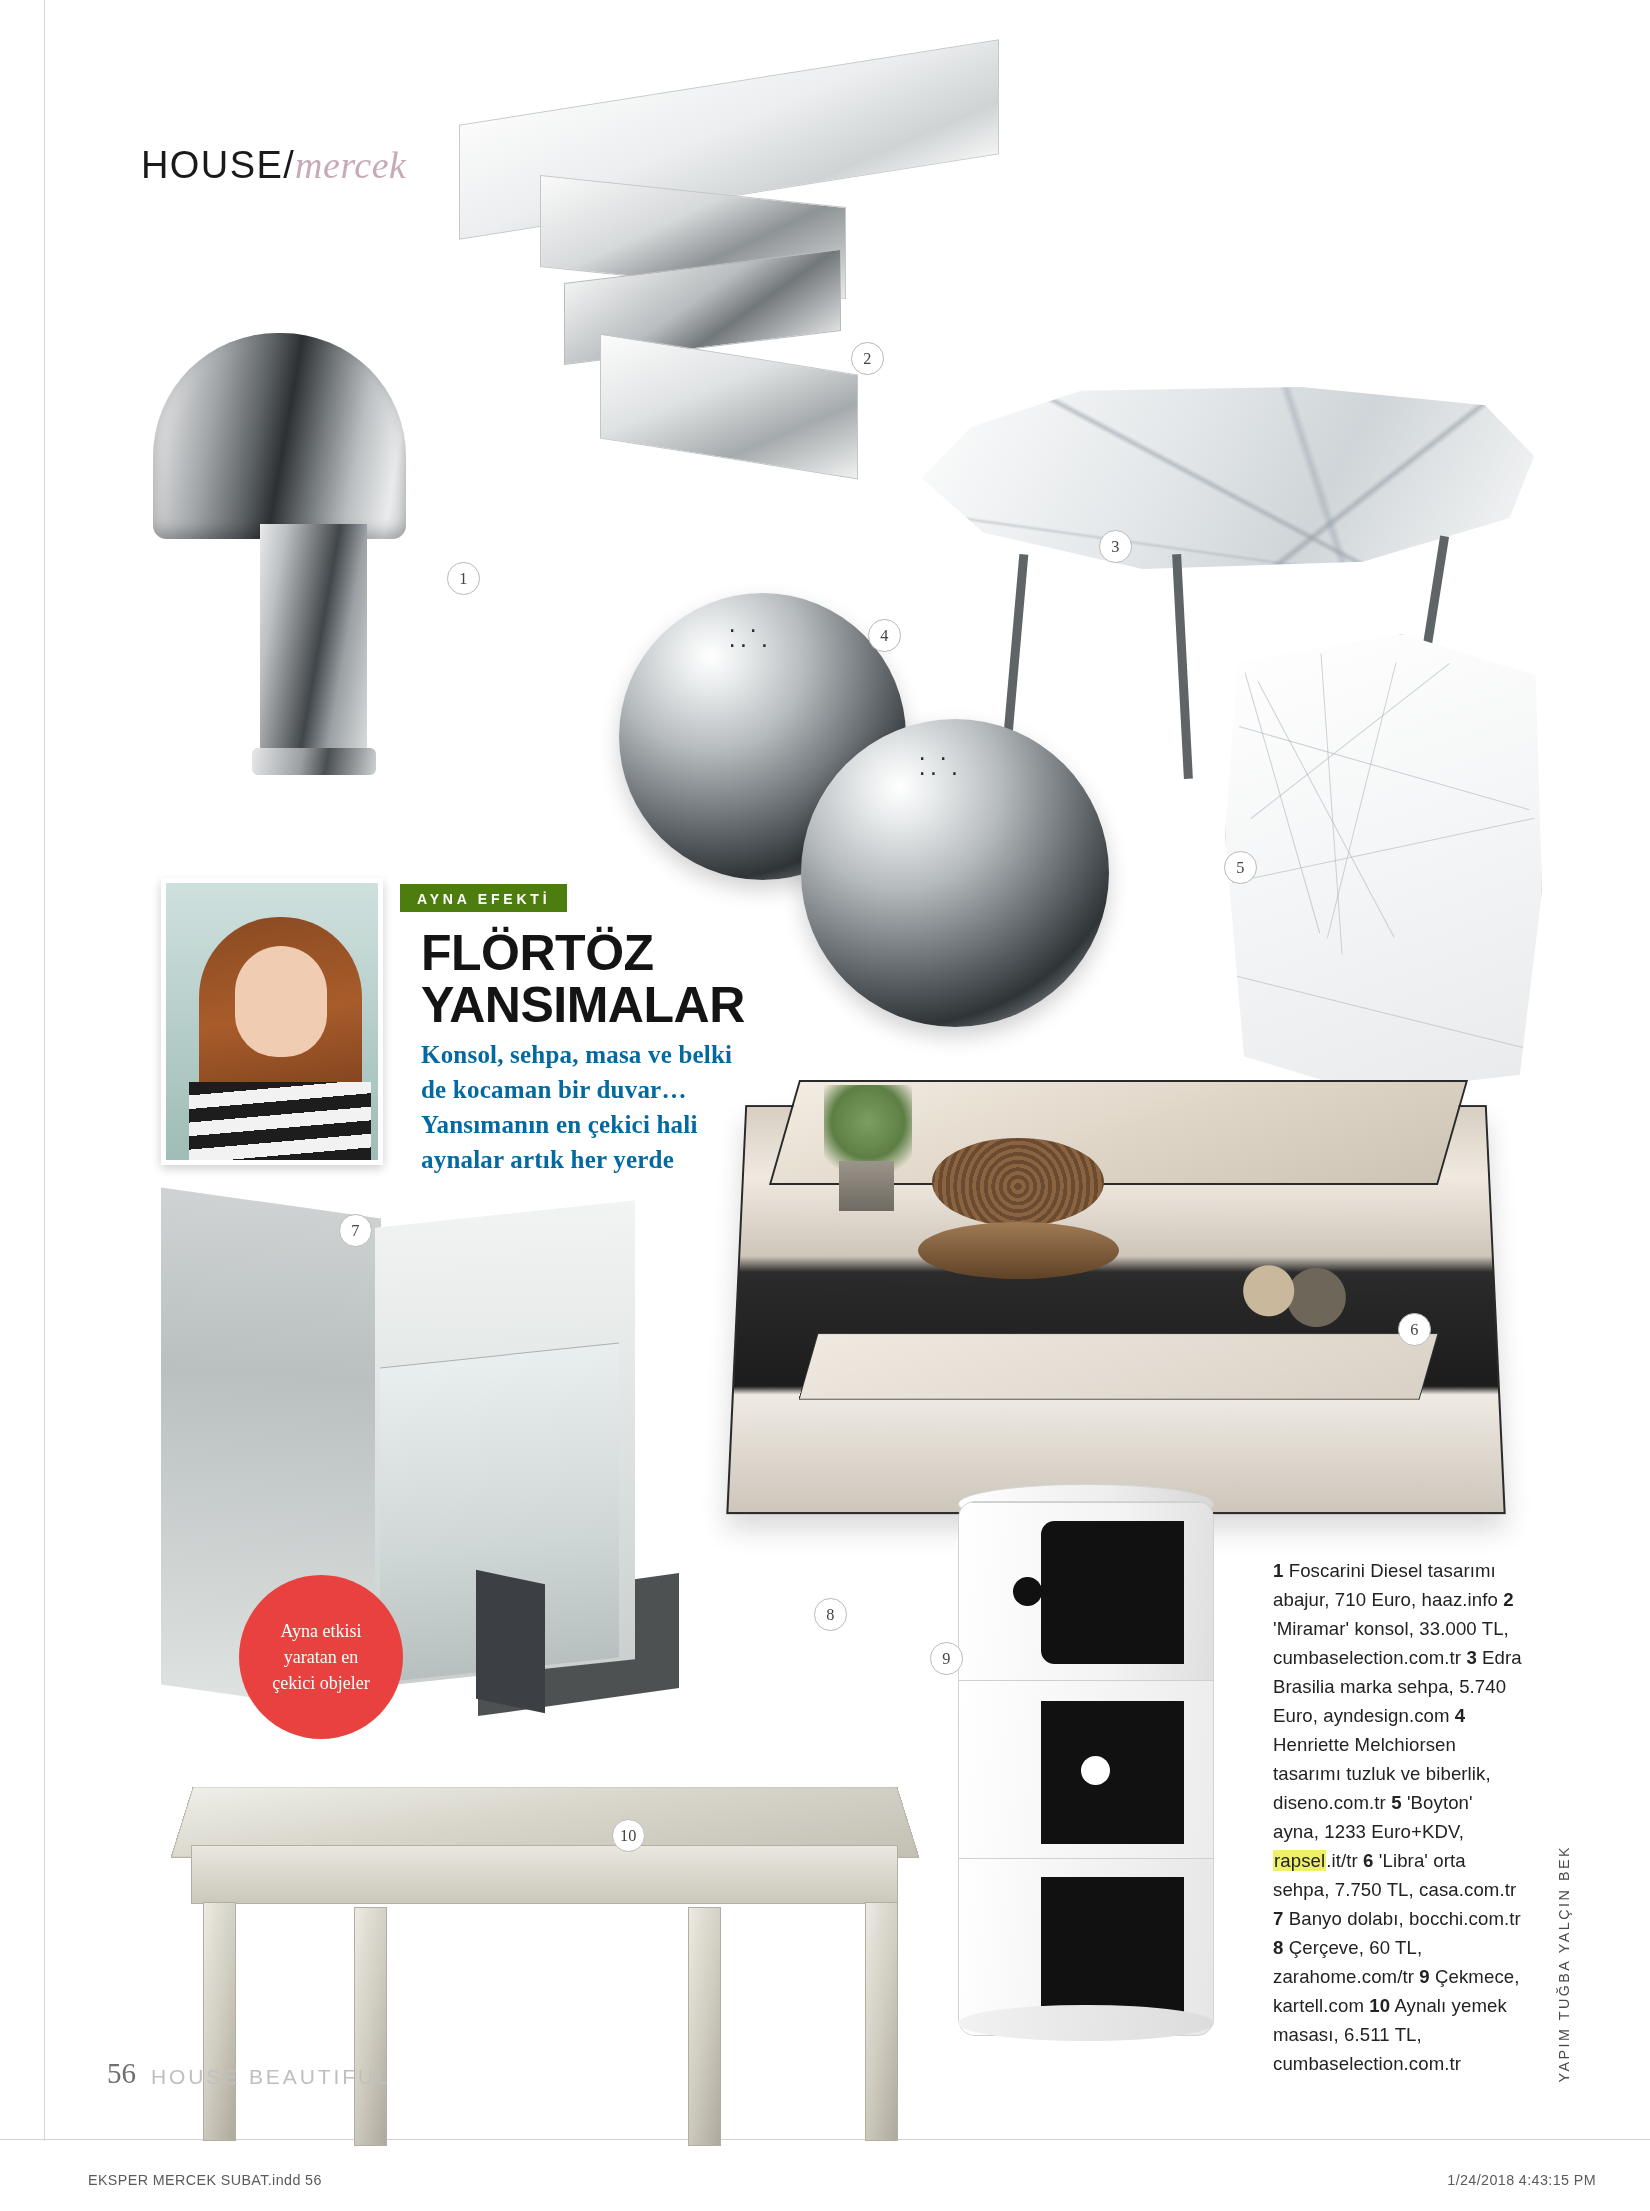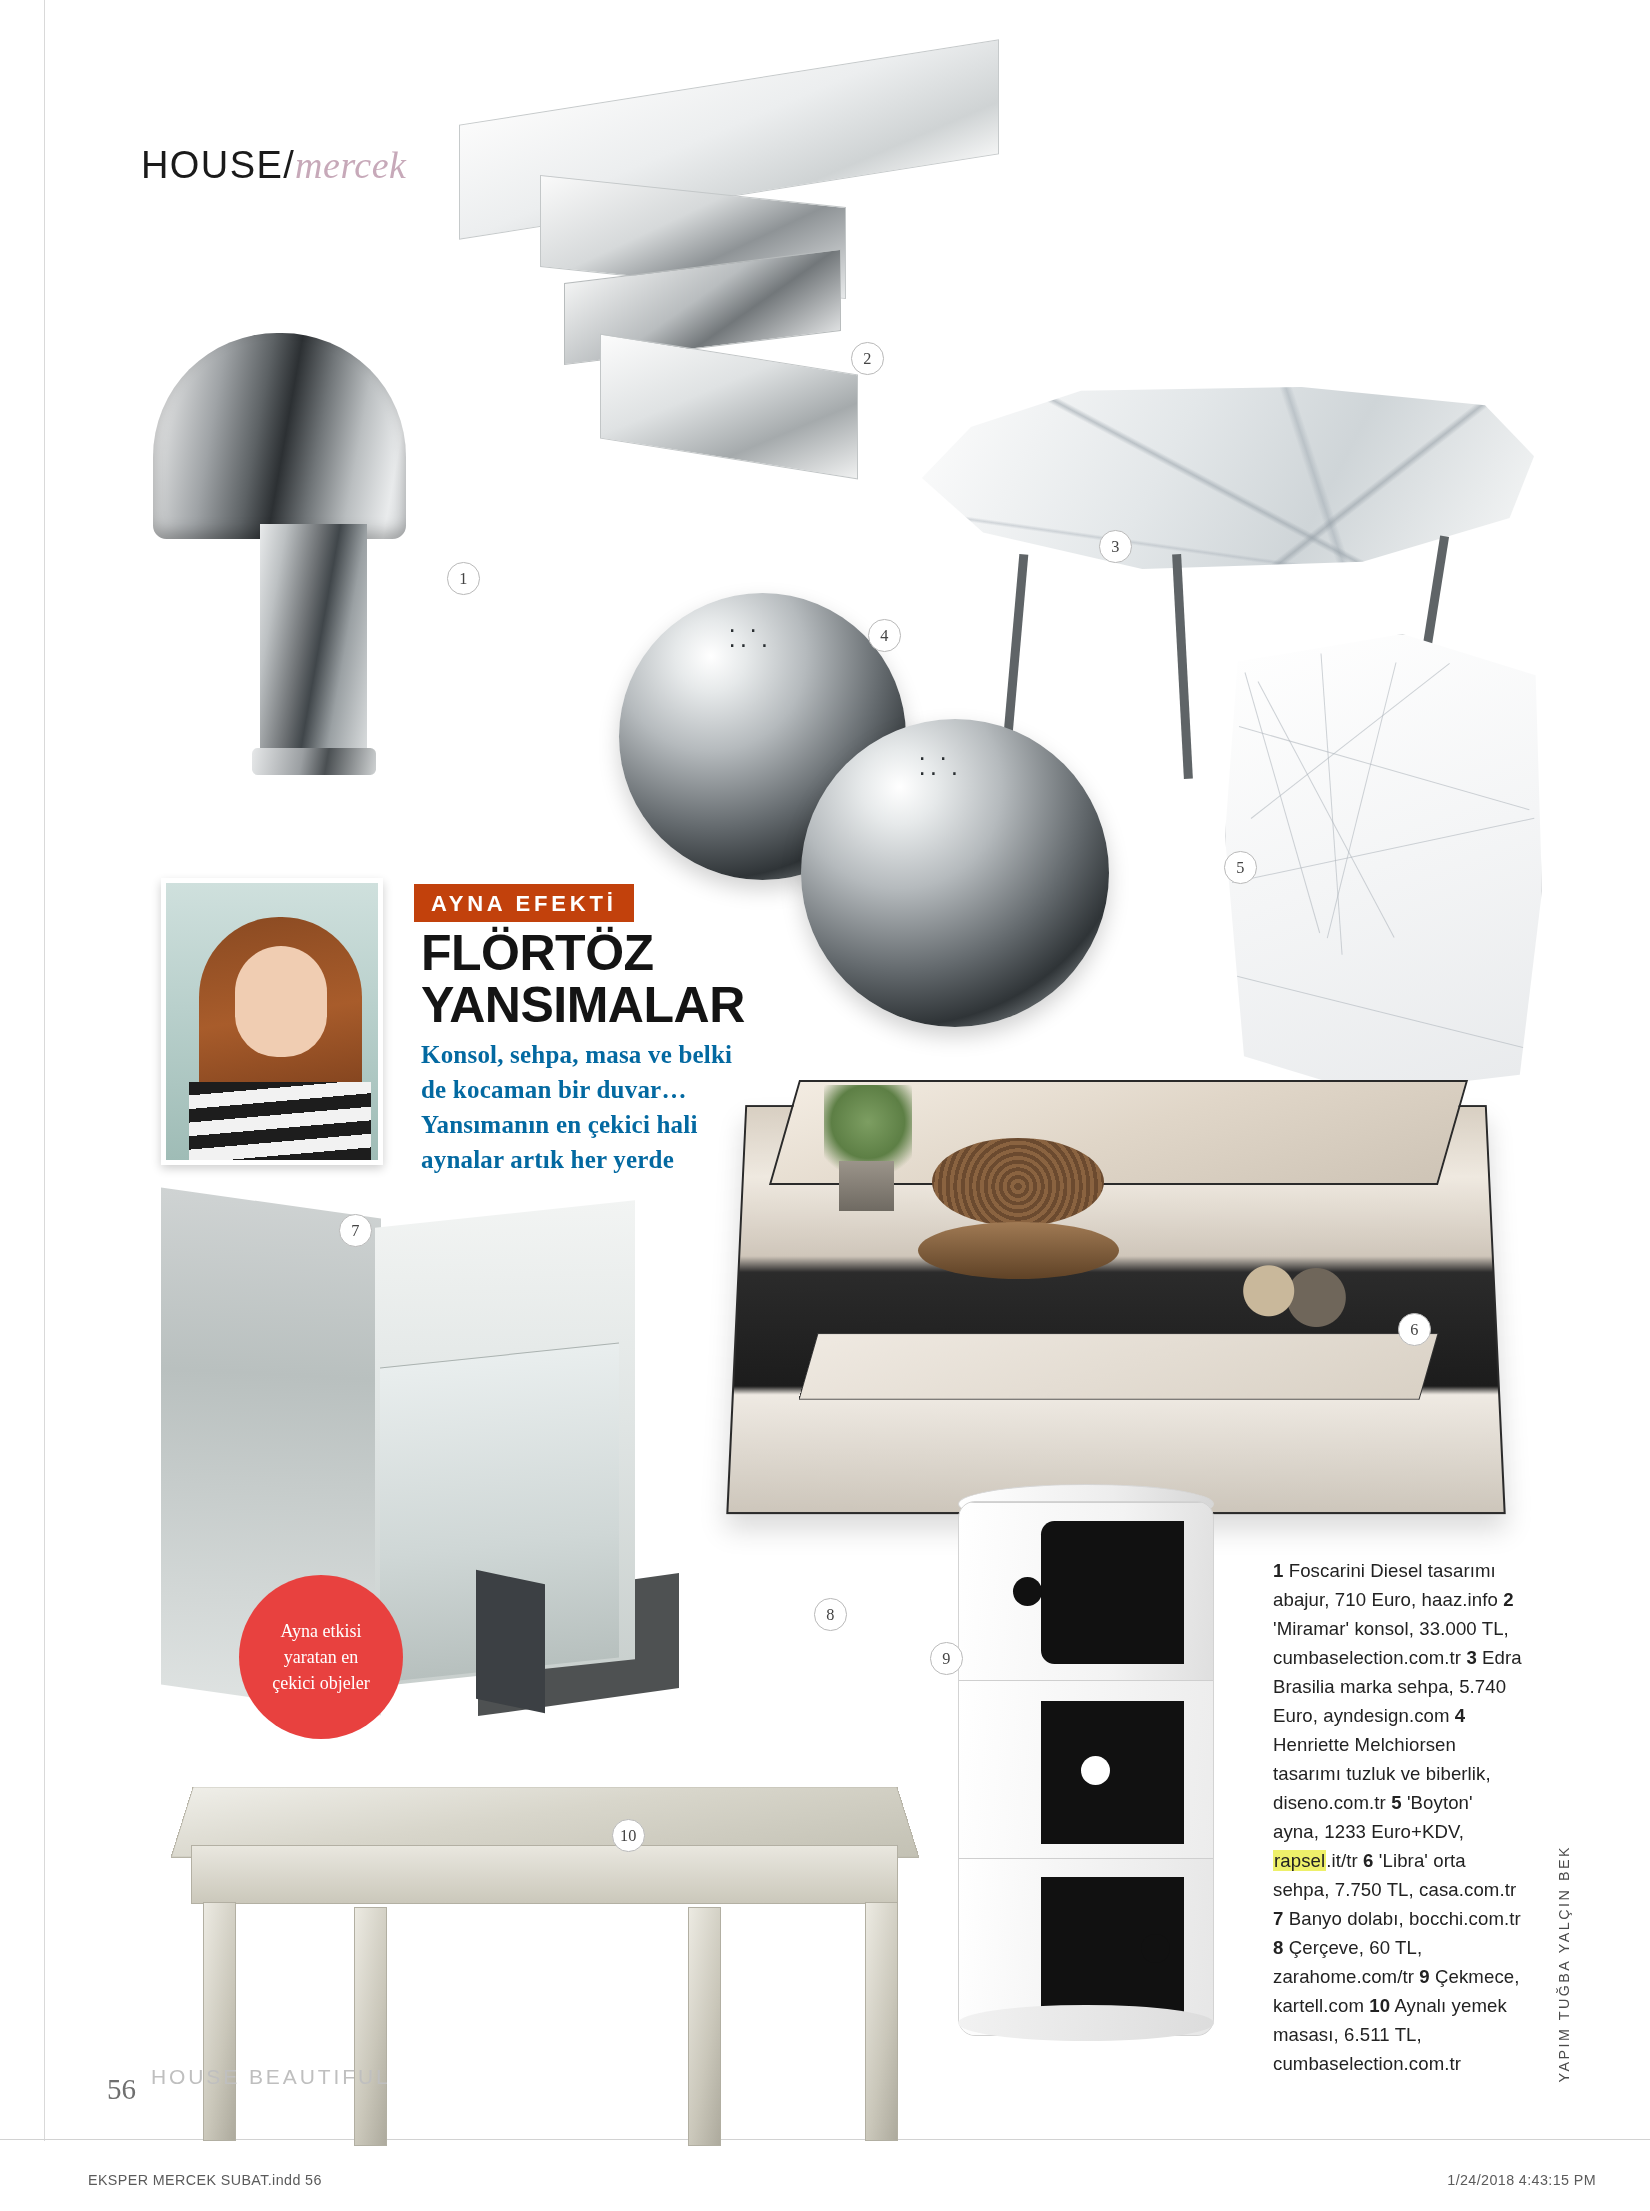--- a/index.html
+++ b/index.html
@@ -355,24 +355,24 @@
     background: #f0cdb2;
   }
   .author-photo .top {
     position: absolute; left: 23px; top: 199px;
     width: 182px; height: 88px;
     background: repeating-linear-gradient(175deg,#1d1d1d 0 13.4px,#f2f2f2 13.4px 27px);
   }
 
   
   .kicker {
-    position: absolute; left: 414px; top: 884px;
-    background: #c2410c;
+    position: absolute; left: 400px; top: 884px;
+    background: #4d7c0f;
     color: #fff;
-    font-size: 22px;
+    font-size: 14px;
     letter-spacing: 3.8px;
     padding: 6.7px 17px 5.7px;
     font-weight: 700;
   }
   .headline {
     position: absolute; left: 421px; top: 927px;
     font-size: 50px;
     line-height: 52px;
     letter-spacing: -0.5px;
     color: #141414;
@@ -429,21 +429,20 @@
     letter-spacing: 2.5px;
     color: #4a4a4a;
     text-align: right;
   }
 
   
   .folio-num {
     position: absolute; left: 107px; top: 2057px;
     font-size: 29px; color: #6f6f6f;
     font-family: "Liberation Serif", serif;
-    margin-top: 16px;
   }
   .folio-title {
     position: absolute; left: 151px; top: 2065px;
     font-size: 21px; letter-spacing: 2.9px; color: #bfbfbf;
   }
 
   
   .slug-left {
     position: absolute; left: 88px; top: 2172px;
     font-size: 14.3px; color: #5b5b5b; letter-spacing: 0.4px;

